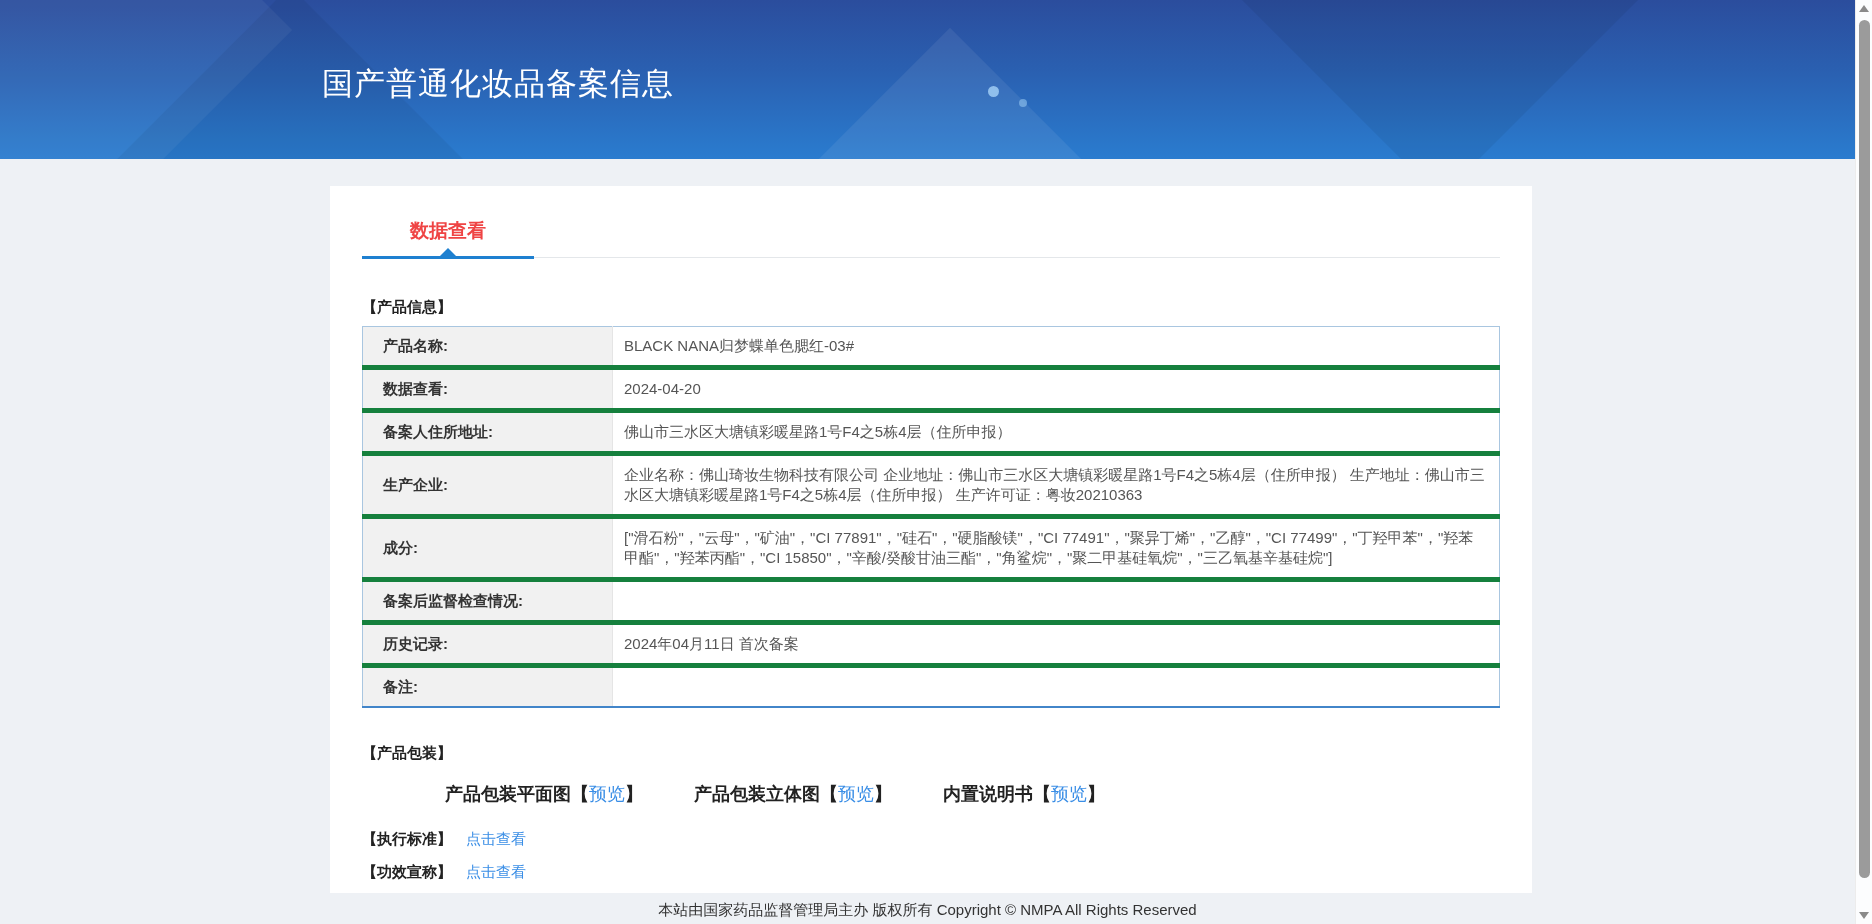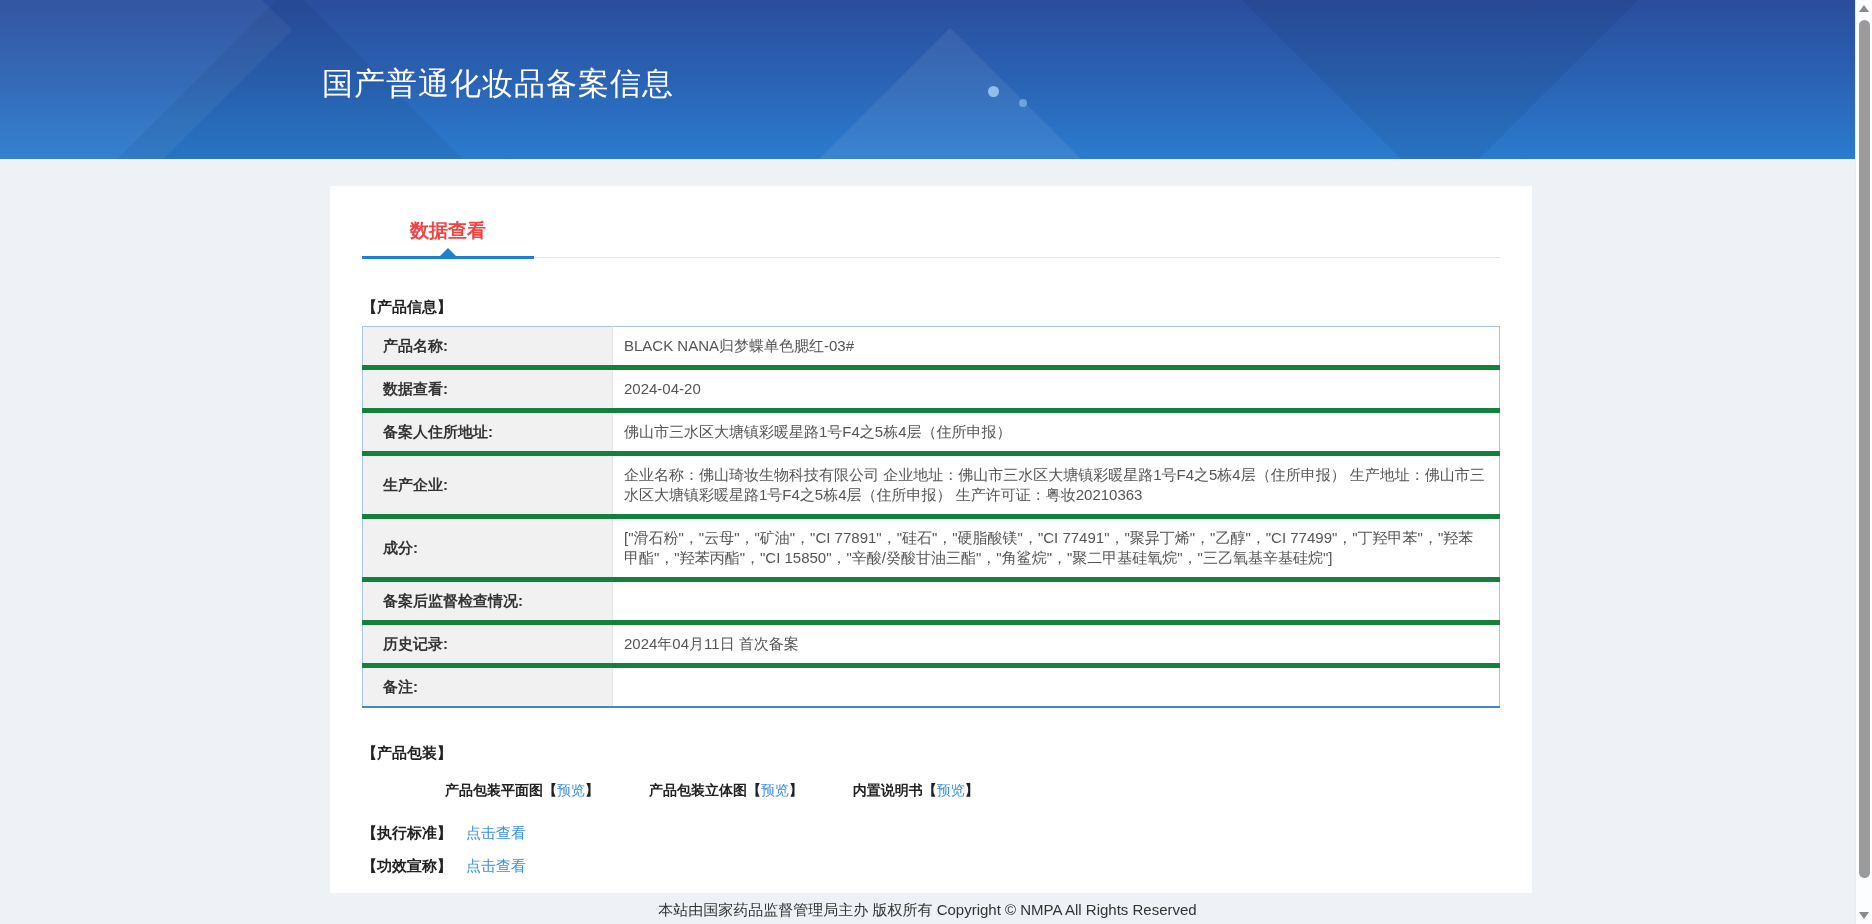--- a/index.html
+++ b/index.html
@@ -47,21 +47,21 @@
                border:1px solid #a9c6e0; border-bottom:2px solid #4285c9; table-layout:fixed; }
   table.info td { font-size:15px; line-height:20px; vertical-align:middle;
                   border-bottom:5px solid #15803d; }
   table.info tr:last-child td { border-bottom:none; }
   td.label-cell { width:250px; background:#f1f1f1; color:#333; font-weight:bold;
                   padding:9px 10px 9px 20px; border-right:1px solid #e5e5e5; }
   td.value-cell { color:#555; padding:9px 14px 9px 11px; background:#fff; }
 
   
   .sec-packaging { margin-top:36px; }
-  .packaging-row { margin-top:19px; padding-left:83px; font-size:14px; color:#222; }
+  .packaging-row { margin-top:19px; padding-left:83px; font-size:18px; color:#222; }
   .packaging-item { display:inline-block; margin-right:46px; font-weight:bold; }
   .link { color:#3a8ee6; cursor:pointer; text-decoration:none; font-weight:normal; }
   .bracket { color:#222; font-weight:bold; }
 
   .inline-section { margin-top:24px; font-size:15px; }
   .inline-section + .inline-section { margin-top:14px; }
   .inline-section .link { margin-left:14px; }
 
   
   .footer { position:absolute; left:0; top:893px; width:1855px; text-align:center;

